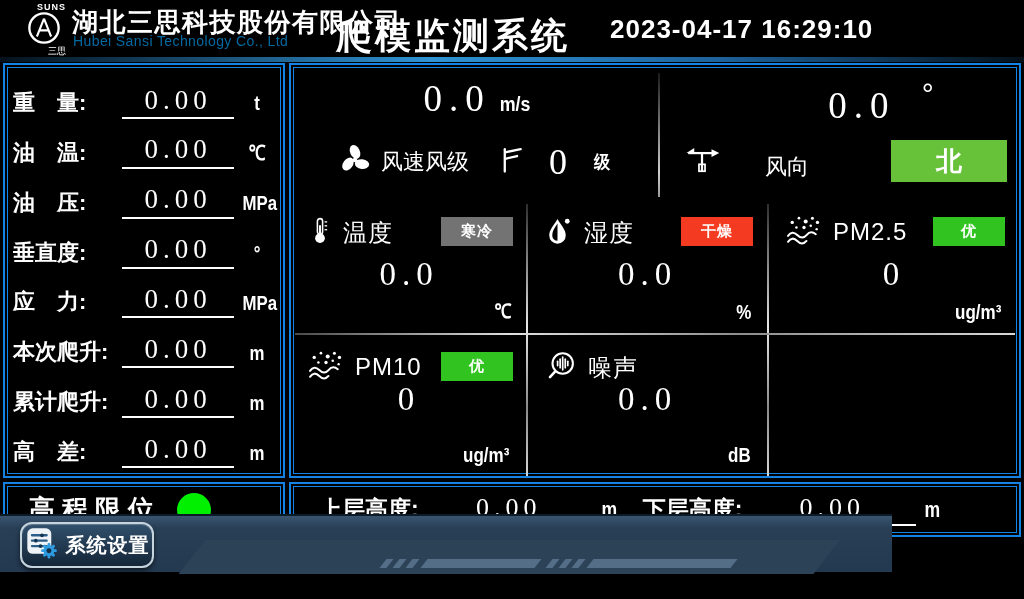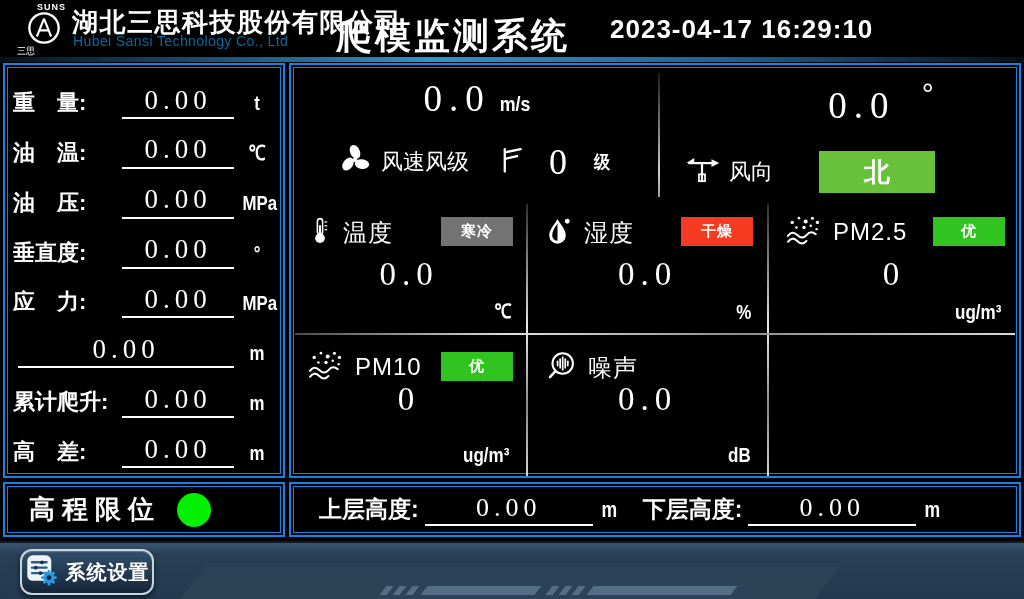--- a/index.html
+++ b/index.html
@@ -5,21 +5,21 @@
   :root{ --blue:#1583e3; }
   *{box-sizing:border-box; margin:0; padding:0;}
   html,body{width:1024px;height:599px;overflow:hidden;background:#000;}
   body{font-family:"Liberation Sans",sans-serif;color:#fff;-webkit-font-smoothing:antialiased;}
   .screen{position:relative;width:1024px;height:599px;background:#000;}
 
   
   .header{position:absolute;left:0;top:0;width:1024px;height:57px;background:#000;}
   .logo-suns{position:absolute;left:37px;top:2px;font-size:9px;font-weight:bold;letter-spacing:1px;}
   .logo-circle{position:absolute;left:25px;top:11px;}
-  .logo-sansi{position:absolute;left:17px;top:45px;font-size:9px;}
+  .logo-sansi{position:absolute;left:48px;top:45px;font-size:9px;}
   .company-cn{position:absolute;left:72px;top:5px;font-size:26px;font-weight:bold;letter-spacing:1.5px;}
   .company-en{position:absolute;left:73px;top:33px;font-size:14px;letter-spacing:.4px;color:#0369a1;}
   .app-title{position:absolute;left:336px;top:12px;font-size:36px;font-weight:bold;letter-spacing:3px;font-family:Liberation Serif, serif;}
   .datetime{position:absolute;left:610px;top:14px;font-size:26px;font-weight:bold;letter-spacing:1px;}
   .accent-line{position:absolute;left:0;top:57px;width:1024px;height:5px;
     background:linear-gradient(90deg,#05111c 0%,#2f93d4 42%,#1d639c 70%,#04101a 100%);}
 
   
   .panel{position:absolute;background:#000;border:2px solid var(--blue);}
   .panel::before{content:"";position:absolute;inset:2px;border:1px solid var(--blue);pointer-events:none;}
@@ -36,21 +36,21 @@
     letter-spacing:5px;border-bottom:2px solid #fff;padding-bottom:1px;line-height:1.2;}
   .lunit{width:36px;text-align:center;font-weight:bold;font-size:21px;transform:scaleX(.8);line-height:1.5;}
 
   
   .wind-top-left{position:absolute;left:0;top:12px;width:375px;text-align:center;}
   .wind-top-right{position:absolute;left:420px;top:12px;width:340px;text-align:center;}
   .big-num{font-family:"Liberation Serif",serif;font-size:37px;letter-spacing:7px;}
   .unit-bold{display:inline-block;font-weight:bold;font-size:21px;transform:scaleX(.85);margin-left:2px;}
   .deg-sign{display:inline-block;font-size:30px;vertical-align:14px;margin-left:22px;}
   .wind-row-left{position:absolute;left:46px;top:70px;height:54px;display:flex;align-items:center;}
-  .wind-row-right{position:absolute;left:392px;top:80px;height:54px;display:flex;align-items:center;}
+  .wind-row-right{position:absolute;left:392px;top:63px;height:54px;display:flex;align-items:flex-end;gap:36px;}
   .wlabel{font-size:22px;margin-left:8px;white-space:nowrap;}
   .wind-level-num{font-family:"Liberation Serif",serif;font-size:36px;margin-left:24px;}
   .wind-level-unit{display:inline-block;font-weight:bold;font-size:18px;margin-left:26px;transform:scaleX(.9);}
   .north-box{margin-left:46px;width:116px;height:42px;display:flex;align-items:center;justify-content:center;
     font-size:26px;font-weight:bold;color:#fff;}
   .wind-div{position:absolute;left:367px;top:8px;width:2px;height:124px;
     background:linear-gradient(180deg,#1a1a1a,#cfcfcf 80%,#9a9a9a);}
 
   
   .gdiv-v{position:absolute;width:2px;background:linear-gradient(180deg,#2e2e2e,#e8e8e8 45%,#8a8a8a 75%,#d6d6d6);}
@@ -75,21 +75,21 @@
   .limit-label{font-size:26px;font-weight:bold;letter-spacing:7px;}
   .indicator{width:34px;height:34px;border-radius:50%;margin-left:16px;}
   .height-panel .inner{position:absolute;inset:0;display:flex;align-items:center;padding-left:28px;}
   .bh-label{font-size:23px;font-weight:bold;white-space:nowrap;}
   .bh-value{width:168px;text-align:center;font-family:"Liberation Serif",serif;font-size:26px;
     letter-spacing:5px;border-bottom:2px solid #fff;margin:0 6px;padding-bottom:1px;}
   .bh-unit{display:inline-block;font-weight:bold;font-size:22px;transform:scaleX(.8);width:24px;}
   .group2{margin-left:20px;}
 
   
-  .taskbar{position:absolute;left:0;top:541px;width:1024px;height:58px;
+  .taskbar{position:absolute;left:0;top:514px;width:892px;height:58px;
     background:linear-gradient(180deg,#3a5570 0%,#283f56 22%,#233950 100%);border-top:2px solid #0d1b28;}
   .deco-band{position:absolute;left:205px;top:24px;width:635px;height:34px;background:#2c4257;
     transform:skewX(-38deg);transform-origin:top left;}
   .stripe{position:absolute;top:43px;height:9px;background:#546e88;transform:skewX(-38deg);}
   .st1{left:383px;width:7px;} .st2{left:396px;width:7px;} .st3{left:409px;width:7px;}
   .stb1{left:424px;width:114px;}
   .st4{left:549px;width:7px;} .st5{left:562px;width:7px;} .st6{left:575px;width:7px;}
   .stb2{left:590px;width:144px;}
   .settings-btn{position:absolute;left:20px;top:6px;width:134px;height:46px;border-radius:12px;
     border:2px solid #c6d4de;background:linear-gradient(180deg,#31506c,#142638);
@@ -139,20 +139,21 @@
         <span class="llabel">垂直度:</span>
         <span class="lvalue">0.00</span>
         <span class="lunit">°</span>
       </div>
       <div class="lrow">
         <span class="llabel">应　力:</span>
         <span class="lvalue">0.00</span>
         <span class="lunit">MPa</span>
       </div>
       <div class="lrow">
+        <span class="llabel">本次爬升:</span>
         <span class="lvalue">0.00</span>
         <span class="lunit">m</span>
       </div>
       <div class="lrow">
         <span class="llabel">累计爬升:</span>
         <span class="lvalue">0.00</span>
         <span class="lunit">m</span>
       </div>
       <div class="lrow">
         <span class="llabel">高　差:</span>

